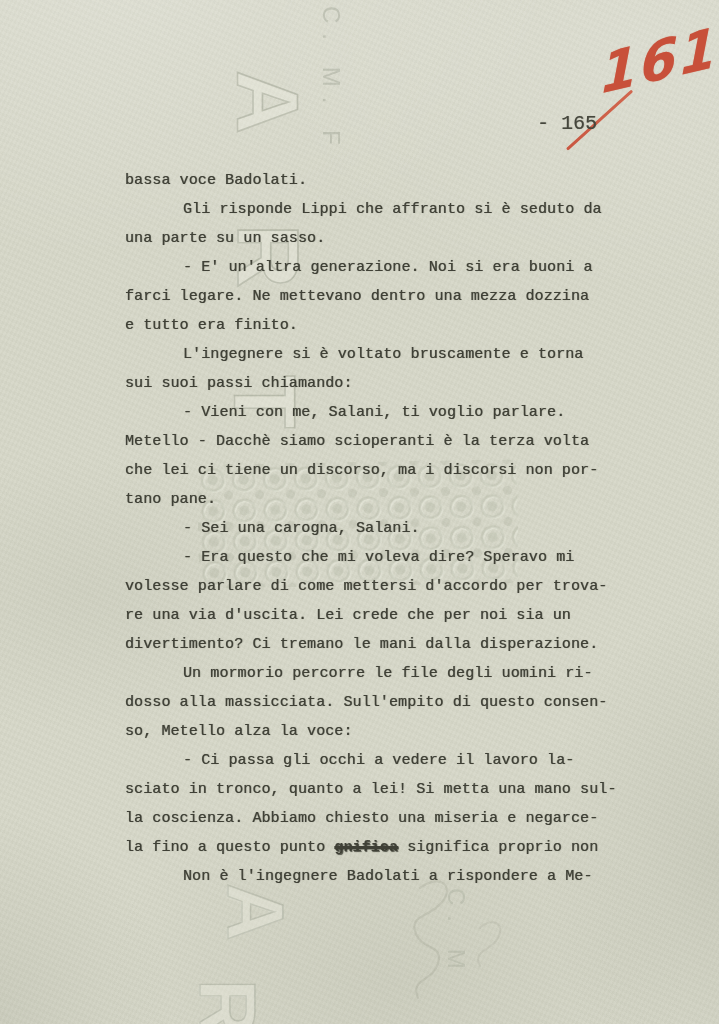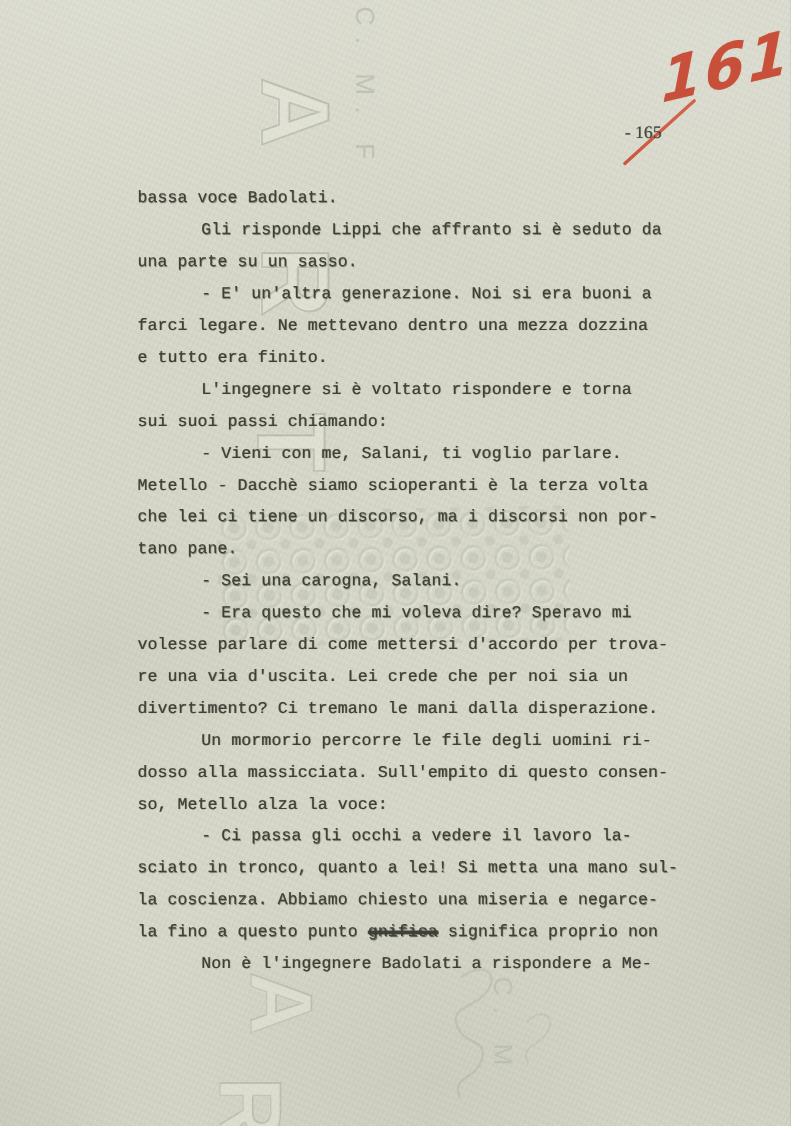--- a/index.html
+++ b/index.html
@@ -23,32 +23,31 @@
   .lines{
     position:absolute;left:125px;top:166px;width:540px;
     font-size:15px;line-height:29px;
     color:#3f4036;
     text-shadow:0.5px 0.4px 0.7px rgba(48,49,40,0.55), -0.3px 0 0.4px rgba(48,49,40,0.25);
     letter-spacing:0.1px;
   }
   .line{white-space:pre;height:29px;}
   .line.indent{padding-left:58px;}
   .struck{
-    font-weight:normal;
+    font-weight:bold;
     text-decoration:line-through;
     text-decoration-thickness:2.5px;
     text-shadow:0.8px 0.5px 0.9px rgba(48,49,40,0.8);
   }
   
   .page-number{
-    position:absolute;left:568px;top:112px;
-    font-size:16px;color:#45463c;
+    position:absolute;left:537px;top:112px;
+    font-size:20px;color:#45463c;
     text-shadow:0.5px 0.4px 0.7px rgba(48,49,40,0.5);
     white-space:pre;
-    font-family:Liberation Serif, serif;
   }
   .folio{
     position:absolute;left:600px;top:34px;
     font-family:"DejaVu Sans",sans-serif;
     font-style:italic;font-weight:bold;
     font-size:54px;line-height:1;
     color:#c7452e;
     transform:rotate(-13deg) skewX(-14deg);
     letter-spacing:3px;
     opacity:0.92;
@@ -125,21 +124,21 @@
 
   <div class="page-number">- 165</div>
 
   <div class="lines">
       <div class="line"><span>bassa voce Badolati.</span></div>
       <div class="line indent"><span>Gli risponde Lippi che affranto si è seduto da</span></div>
       <div class="line"><span>una parte su un sasso.</span></div>
       <div class="line indent"><span>- E' un'altra generazione. Noi si era buoni a</span></div>
       <div class="line"><span>farci legare. Ne mettevano dentro una mezza dozzina</span></div>
       <div class="line"><span>e tutto era finito.</span></div>
-      <div class="line indent"><span>L'ingegnere si è voltato rispondere e torna</span></div>
+      <div class="line indent"><span>L'ingegnere si è voltato bruscamente e torna</span></div>
       <div class="line"><span>sui suoi passi chiamando:</span></div>
       <div class="line indent"><span>- Vieni con me, Salani, ti voglio parlare.</span></div>
       <div class="line"><span>Metello - Dacchè siamo scioperanti è la terza volta</span></div>
       <div class="line"><span>che lei ci tiene un discorso, ma i discorsi non por-</span></div>
       <div class="line"><span>tano pane.</span></div>
       <div class="line indent"><span>- Sei una carogna, Salani.</span></div>
       <div class="line indent"><span>- Era questo che mi voleva dire? Speravo mi</span></div>
       <div class="line"><span>volesse parlare di come mettersi d'accordo per trova-</span></div>
       <div class="line"><span>re una via d'uscita. Lei crede che per noi sia un</span></div>
       <div class="line"><span>divertimento? Ci tremano le mani dalla disperazione.</span></div>

